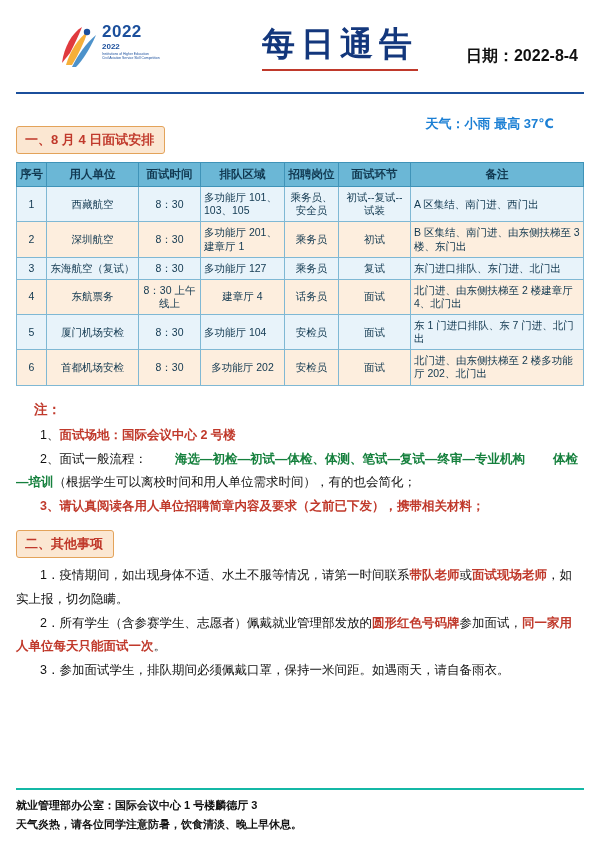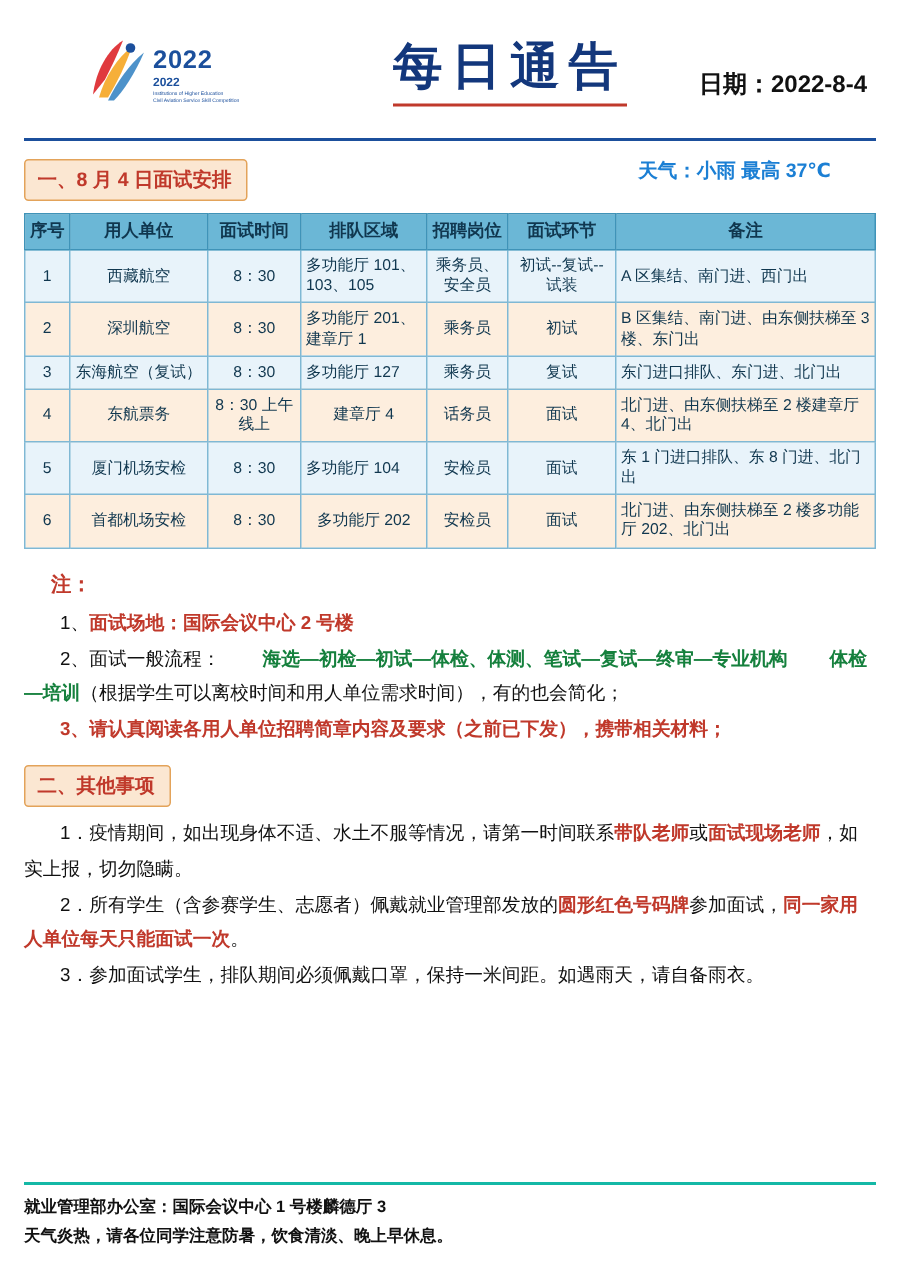--- a/index.html
+++ b/index.html
@@ -22,21 +22,21 @@
   .header{
     position:relative;
     height:92px;
     border-bottom:2px solid #1b4f9c;
     display:flex;
     align-items:center;
   }
   .logo{
     width:120px;
     display:flex;
-    align-items:flex-end;
+    align-items:flex-start;
     gap:4px;
     padding-left:40px;
     box-sizing:border-box;
   }
   .logo-mark{
     position:relative;
     width:42px;height:46px;
   }
   .logo-mark svg{display:block;}
   .logo-text{
@@ -84,21 +84,21 @@
   
   .banner{
     display:inline-block;
     background:#fbe7d2;
     border:1px solid #e3a35a;
     border-radius:3px;
     padding:4px 10px 4px 8px;
     font-size:13px;
     font-weight:bold;
     color:#c0392b;
-    margin-top:12px;
+    margin-top:32px;
   }
   .banner.section2{margin-top:12px;}
 
   .weather{
     position:absolute;
     right:30px;
     font-size:13px;
     font-weight:bold;
     color:#1b7fd4;
   }
@@ -293,21 +293,21 @@
         <td class="c">面试</td>
         <td class="l">北门进、由东侧扶梯至 2 楼建章厅 4、北门出</td>
       </tr>
       <tr class="odd">
         <td class="c">5</td>
         <td class="c">厦门机场安检</td>
         <td class="c">8：30</td>
         <td class="l">多功能厅 104</td>
         <td class="c">安检员</td>
         <td class="c">面试</td>
-        <td class="l">东 1 门进口排队、东 8 门进、北门出</td>
+        <td class="l">东 1 门进口排队、东 7 门进、北门出</td>
       </tr>
       <tr class="even">
         <td class="c">6</td>
         <td class="c">首都机场安检</td>
         <td class="c">8：30</td>
         <td class="c">多功能厅 202</td>
         <td class="c">安检员</td>
         <td class="c">面试</td>
         <td class="l">北门进、由东侧扶梯至 2 楼多功能厅 202、北门出</td>
       </tr>

